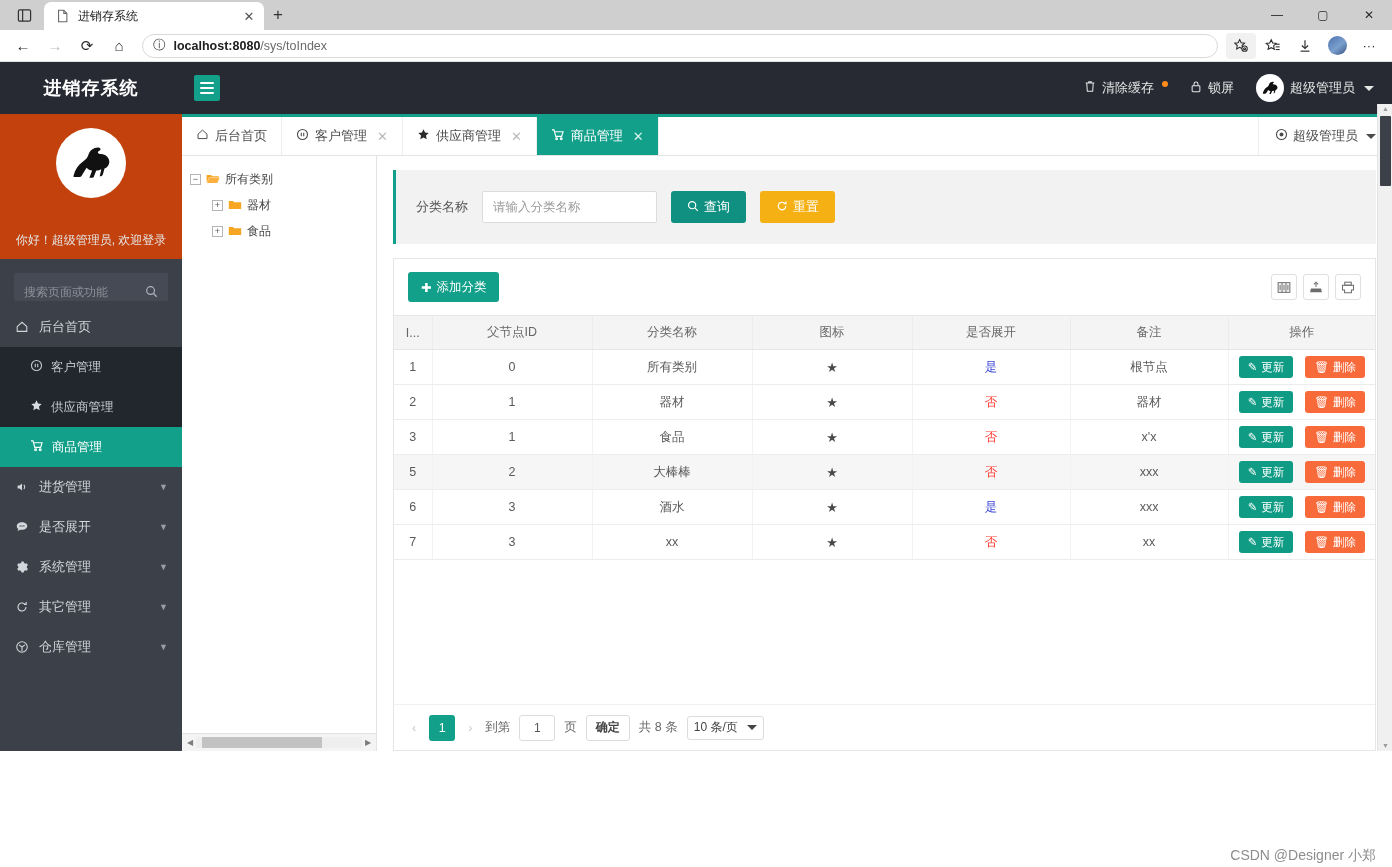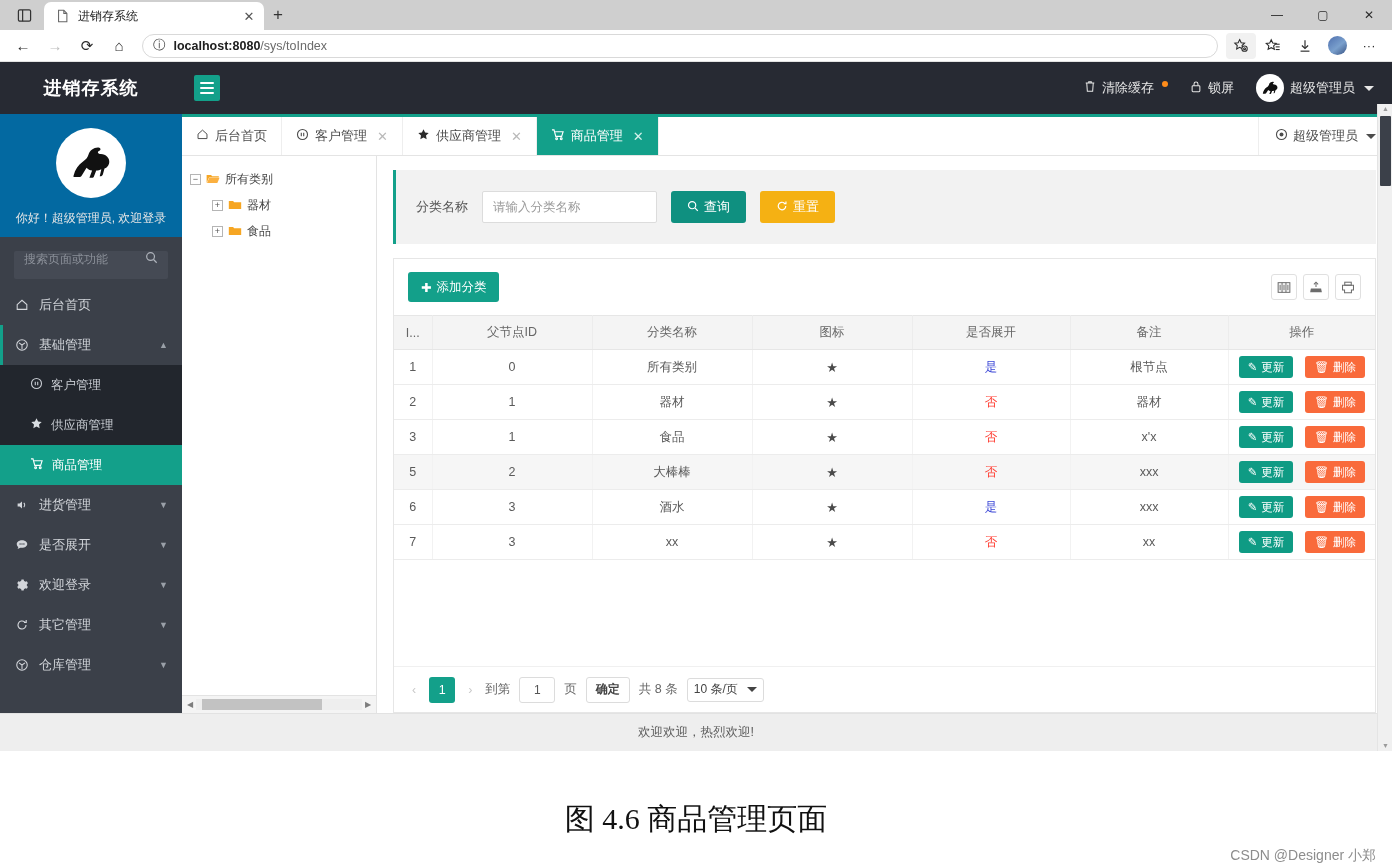--- a/index.html
+++ b/index.html
@@ -72,27 +72,27 @@
   .hdr-avatar{ width:28px;height:28px;border-radius:50%;background:#fff;
     display:flex;align-items:center;justify-content:center;overflow:hidden;}
   .caret-down{ width:0;height:0;border-left:5px solid transparent;border-right:5px solid transparent;
     border-top:5px solid currentColor; display:inline-block; margin-left:3px;}
 
   .app-body{ flex:1; display:flex; min-height:0; }
 
   
   .sidebar{ width:182px; background:#3b4049; display:flex; flex-direction:column; flex:0 0 182px;}
   .side-profile{ padding:14px 0 10px; display:flex;flex-direction:column;align-items:center;
-    background:#0369a1;}
+    background:#c2410c;gap:22px;}
   .side-logo{ width:70px;height:70px;border-radius:50%;background:#fff;
     display:flex;align-items:center;justify-content:center;overflow:hidden;}
   .side-greet{ margin-top:12px; font-size:12px; color:#e6e6e6;}
   .side-search{
     margin:14px 14px 6px; height:28px; background:#454a54; border-radius:2px;
-    display:flex;align-items:flex-start;padding:0 10px; color:#8b9099; font-size:12px;
+    display:flex;align-items:flex-end;padding:0 10px; color:#8b9099; font-size:12px;
   }
   .side-search .sicon{ margin-left:auto; color:#aeb3bb; }
   .menu{ flex:1; overflow:hidden;}
   .mitem{
     height:40px; display:flex; align-items:center; padding:0 14px; gap:9px;
     color:#d3d6db; font-size:13px; position:relative;
   }
   .mitem .mi-ico{ width:16px;text-align:center;display:inline-flex;align-items:center;justify-content:center;}
   .mitem .mi-arrow{ margin-left:auto; font-size:9px; color:#9aa0a8;}
   .mitem.open{ background:#3b4049; }
@@ -337,30 +337,20 @@
       <div class="menu">
         <div class="mitem">
           <span class="mi-ico">
             <svg width="14" height="14" viewBox="0 0 16 16" fill="none" stroke="#d3d6db" stroke-width="1.2">
                 <path d="M2.5 7.5L8 2.6l5.5 4.9V13H2.5z"></path>
               </svg>
           </span>
           <span>后台首页</span>
         </div>
 
-        <div class="mitem open">
-          <span class="mi-ico">
-            <svg width="14" height="14" viewBox="0 0 16 16" fill="none" stroke="#d3d6db" stroke-width="1.2">
-                <circle cx="8" cy="8" r="6"></circle>
-                <path d="M4.6 5.6L8 8l3.4-2.4M8 8v4.8"></path>
-              </svg>
-          </span>
-          <span>基础管理</span>
-          <span class="mi-arrow">▲</span>
-        </div>
 
         <div class="submenu">
           <div class="sitem">
             <span>
               <svg width="13" height="13" viewBox="0 0 14 14" fill="none" stroke="#c6cad0" stroke-width="1.2">
                   <circle cx="7" cy="7" r="5.4"></circle>
                   <line x1="5.7" y1="5" x2="5.7" y2="9"></line>
                   <line x1="8.3" y1="5" x2="8.3" y2="9"></line>
                 </svg>
             </span>
@@ -410,21 +400,21 @@
           <span class="mi-arrow">▼</span>
         </div>
 
         <div class="mitem">
           <span class="mi-ico">
             <svg width="14" height="14" viewBox="0 0 16 16" fill="#d3d6db">
                 <path d="M8 5.2a2.8 2.8 0 100 5.6 2.8 2.8 0 000-5.6zm0 4.2a1.4 1.4 0 110-2.8 1.4 1.4 0 010 2.8z"></path>
                 <path d="M13.6 8c0-.4 0-.7-.1-1l1.3-1-1.3-2.2-1.6.5c-.5-.4-1-.7-1.6-.9L9.9 1.7H7.4l-.4 1.7c-.6.2-1.1.5-1.6.9l-1.6-.5L2.5 6l1.3 1c-.1.3-.1.6-.1 1s0 .7.1 1l-1.3 1 1.3 2.2 1.6-.5c.5.4 1 .7 1.6.9l.4 1.7h2.5l.4-1.7c.6-.2 1.1-.5 1.6-.9l1.6.5 1.3-2.2-1.3-1c.1-.3.1-.6.1-1z"></path>
               </svg>
           </span>
-          <span>欢迎登录</span>
+          <span>系统管理</span>
           <span class="mi-arrow">▼</span>
         </div>
 
         <div class="mitem">
           <span class="mi-ico">
             <svg width="14" height="14" viewBox="0 0 16 16" fill="none" stroke="#d3d6db" stroke-width="1.3">
                 <path d="M12.6 8a4.6 4.6 0 11-1.6-3.5"></path>
                 <path d="M12.8 2.4v2.6h-2.6"></path>
               </svg>
           </span>
@@ -756,25 +746,23 @@
                 <span>10 条/页</span>
                 <span class="caret-down"></span>
               </span>
             </div>
           </div>
         </div>
       </div>
     </div>
   </div>
 
-  <div class="app-footer">欢迎欢迎，热烈欢迎!</div>
 
   <div class="vscroll">
     <span class="varrow" style="top:1px">▲</span>
     <span class="vthumb"></span>
     <span class="varrow" style="bottom:2px">▼</span>
   </div>
 </div>
 
 <div class="caption-area">
-  <div class="caption">图 4.6 商品管理页面</div>
   <div class="watermark">CSDN @Designer 小郑</div>
 </div>
 
 </body></html>

